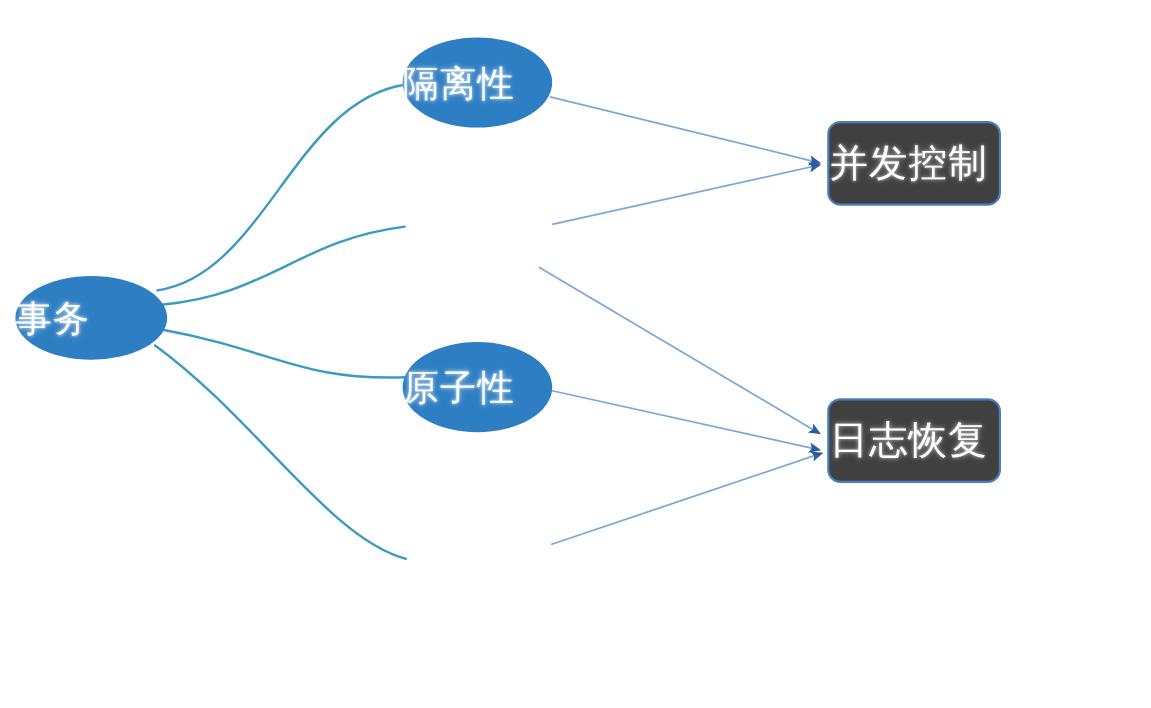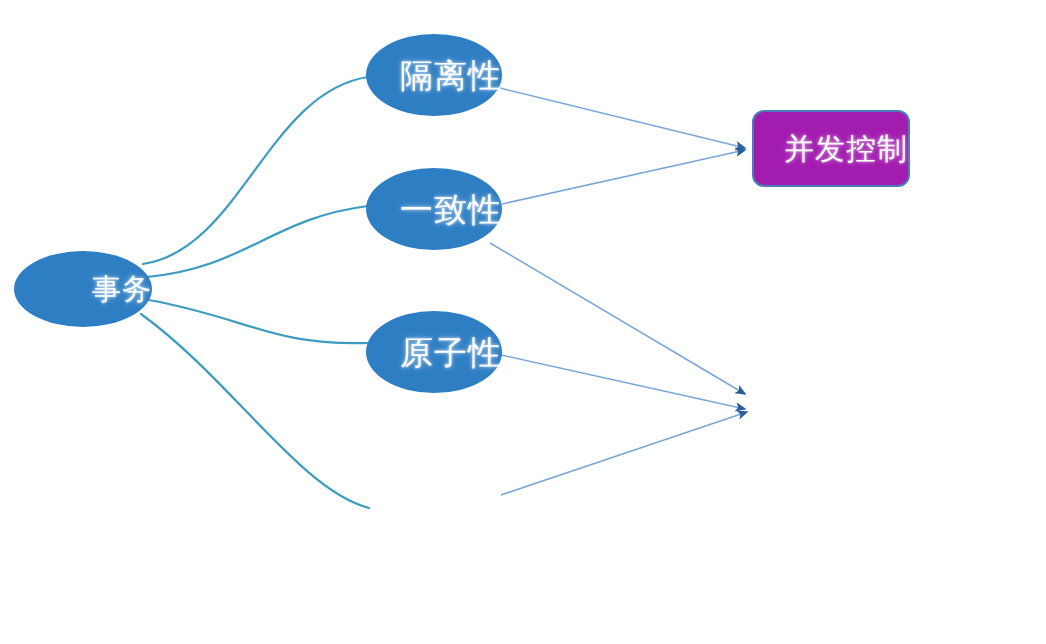--- a/index.html
+++ b/index.html
@@ -22,43 +22,43 @@
     position: absolute;
     left: 0;
     top: 0;
     width: 1046px;
     height: 644px;
   }
   .node {
     position: absolute;
     display: flex;
     align-items: center;
-    justify-content: flex-end;
+    justify-content: flex-start;
     box-sizing: border-box;
     color: #ffffff;
     text-align: center;
     line-height: 1;
     white-space: nowrap;
     user-select: none;
   }
   .node-ellipse {
     border-radius: 50%;
     background: #2E7EC4;
     font-size: 33px;
     letter-spacing: 1px;
     text-shadow: 0 0 3px rgba(255,255,255,0.75), 0 0 6px rgba(255,255,255,0.45);
   }
   .node-root {
-    font-size: 29px;
+    font-size: 33px;
   }
   .node-box {
-    background: #a21caf;
+    background: #404040;
     border: 2px solid #4A7EBB;
     border-radius: 12px;
-    font-size: 30px;
+    font-size: 35px;
     letter-spacing: 1px;
     text-shadow: 0 0 3px rgba(255,255,255,0.6), 0 0 6px rgba(255,255,255,0.35);
   }
 </style>
 </head>
 <body>
 
 <div id="diagram-canvas">
 
   <svg id="edge-layer" viewBox="0 0 1046 644" xmlns="http://www.w3.org/2000/svg">
@@ -85,27 +85,27 @@
   </svg>
 
   <div class="node node-ellipse node-root" style="left:14px; top:251px; width:138px; height:76px;">
     <span>事务</span>
   </div>
 
   <div class="node node-ellipse" style="left:366px; top:34px; width:136px; height:82px;">
     <span>隔离性</span>
   </div>
 
-  <div class="node node-ellipse" style="left:366px; top:168px; width:136px; height:82px;">
-    <span>一致性</span>
-  </div>
 
   <div class="node node-ellipse" style="left:366px; top:311px; width:136px; height:82px;">
     <span>原子性</span>
   </div>
 
 
   <div class="node node-box" style="left:752px; top:110px; width:158px; height:77px;">
     <span>并发控制</span>
   </div>
 
+  <div class="node node-box" style="left:752px; top:362px; width:158px; height:77px;">
+    <span>日志恢复</span>
+  </div>
 
 </div>
 
 </body></html>

